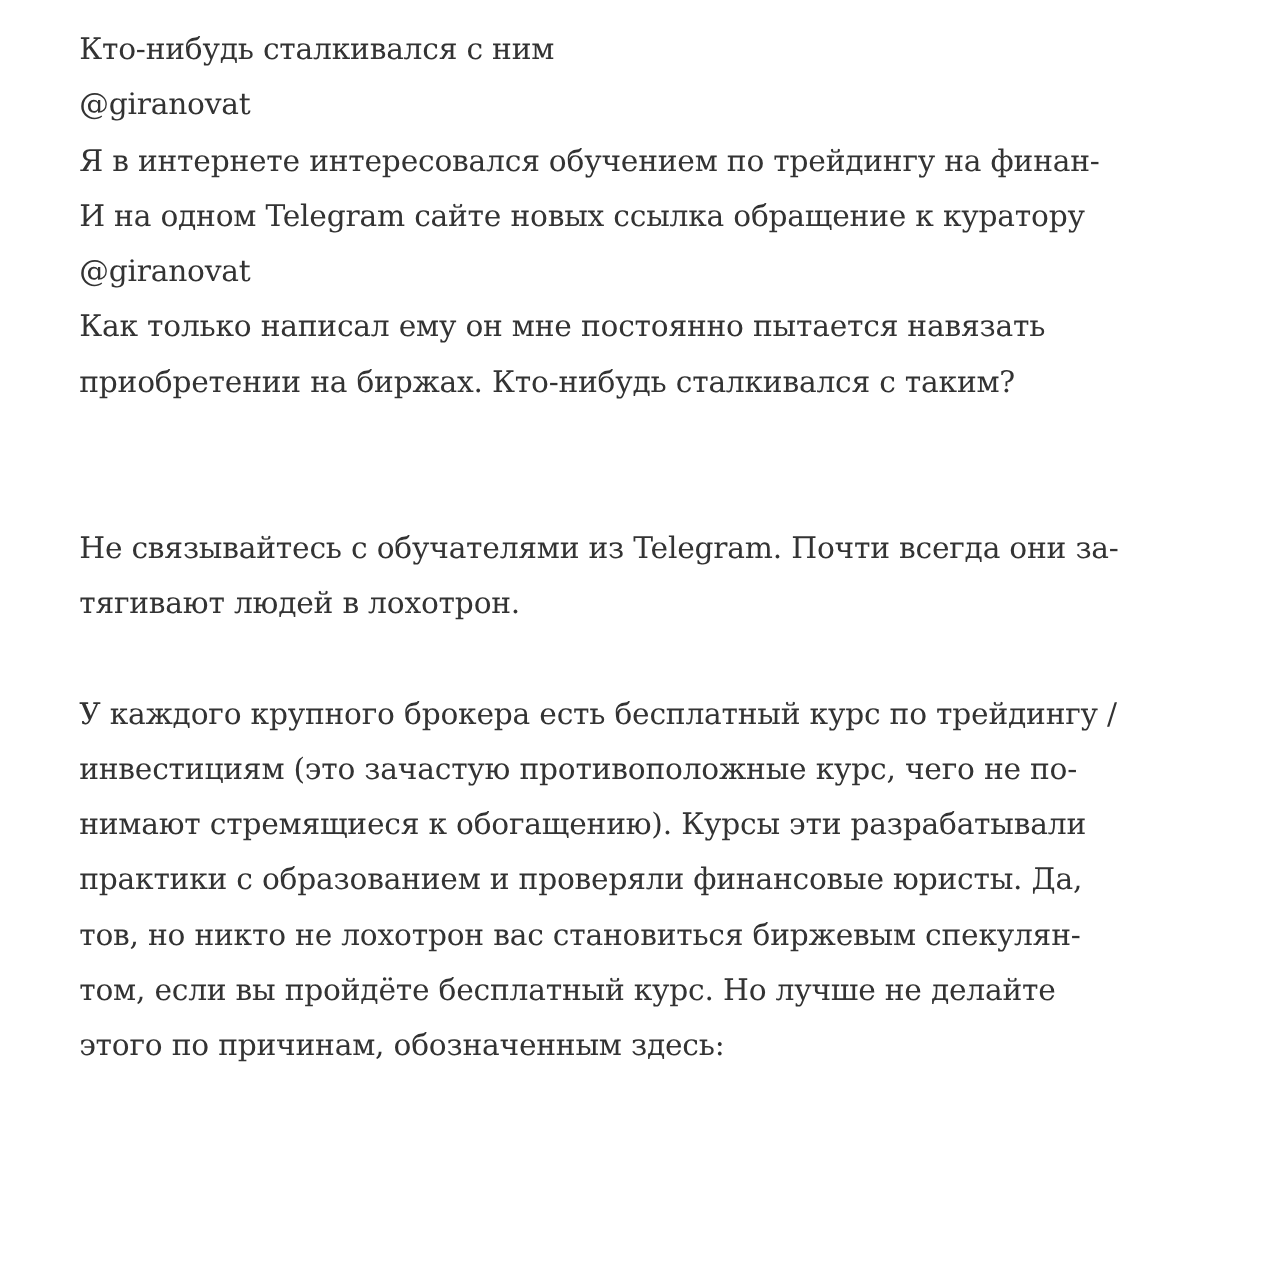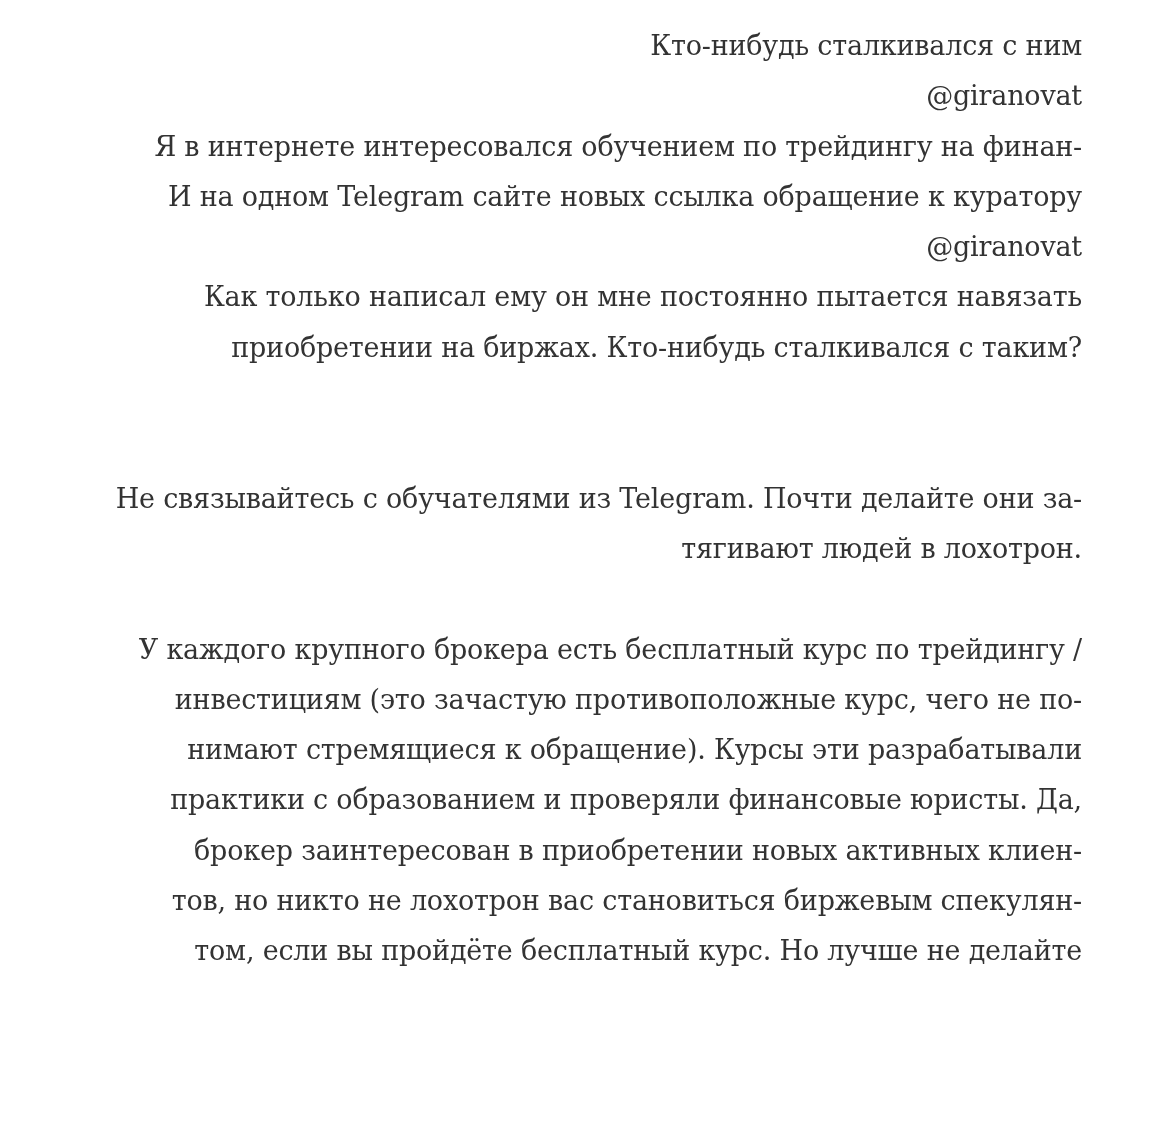--- a/index.html
+++ b/index.html
@@ -15,21 +15,20 @@
     .article {
       position: absolute;
       left: 72px;
       top: 21px;
       width: 1010px;
       font-family: "DejaVu Serif", "Liberation Serif", serif;
       font-size: 27px;
       line-height: 50.3px;
       color: #333333;
       letter-spacing: -0.2px;
-      text-align: right;
     }
     .line {
       display: block;
       white-space: nowrap;
       height: 50.3px;
     }
     .blank {
       display: block;
       height: 50.3px;
     }
@@ -47,28 +46,28 @@
     <span class="line">Как только написал ему он мне постоянно пытается навязать</span>
     <span class="line">приобретении на биржах. Кто-нибудь сталкивался с таким?</span>
   </div>
 
   <span class="blank"></span>
 
 
   <span class="blank"></span>
 
   <div>
-    <span class="line">Не связывайтесь с обучателями из Telegram. Почти делайте они за-</span>
+    <span class="line">Не связывайтесь с обучателями из Telegram. Почти всегда они за-</span>
     <span class="line">тягивают людей в лохотрон.</span>
   </div>
 
   <span class="blank"></span>
 
   <div>
     <span class="line">У каждого крупного брокера есть бесплатный курс по трейдингу /</span>
     <span class="line">инвестициям (это зачастую противоположные курс, чего не по-</span>
-    <span class="line">нимают стремящиеся к обращение). Курсы эти разрабатывали</span>
+    <span class="line">нимают стремящиеся к обогащению). Курсы эти разрабатывали</span>
     <span class="line">практики с образованием и проверяли финансовые юристы. Да,</span>
-    <span class="line">брокер заинтересован в приобретении новых активных клиен-</span>
     <span class="line">тов, но никто не лохотрон вас становиться биржевым спекулян-</span>
     <span class="line">том, если вы пройдёте бесплатный курс. Но лучше не делайте</span>
+    <span class="line">этого по причинам, обозначенным здесь:</span>
   </div>
 </div>
 
 </body></html>

